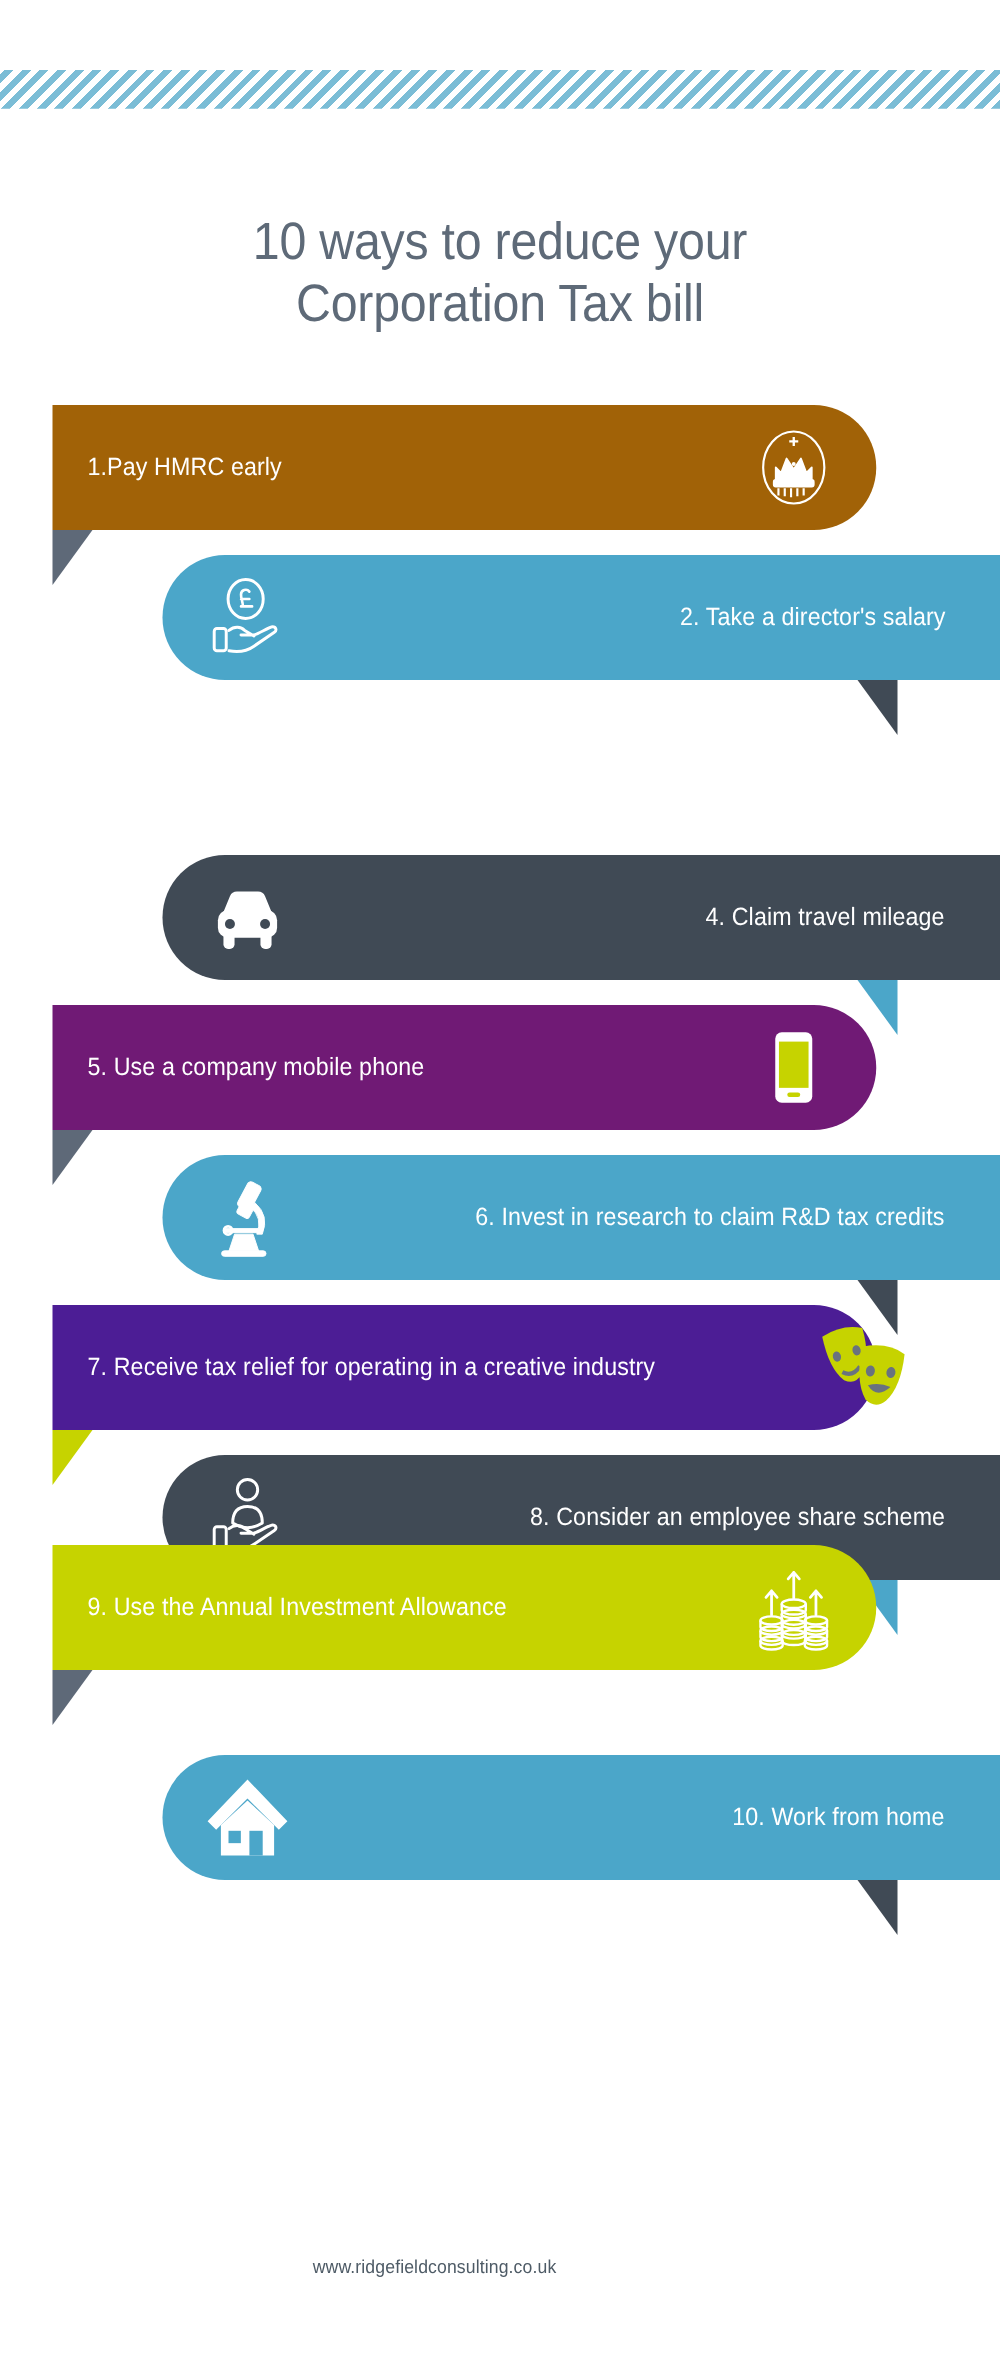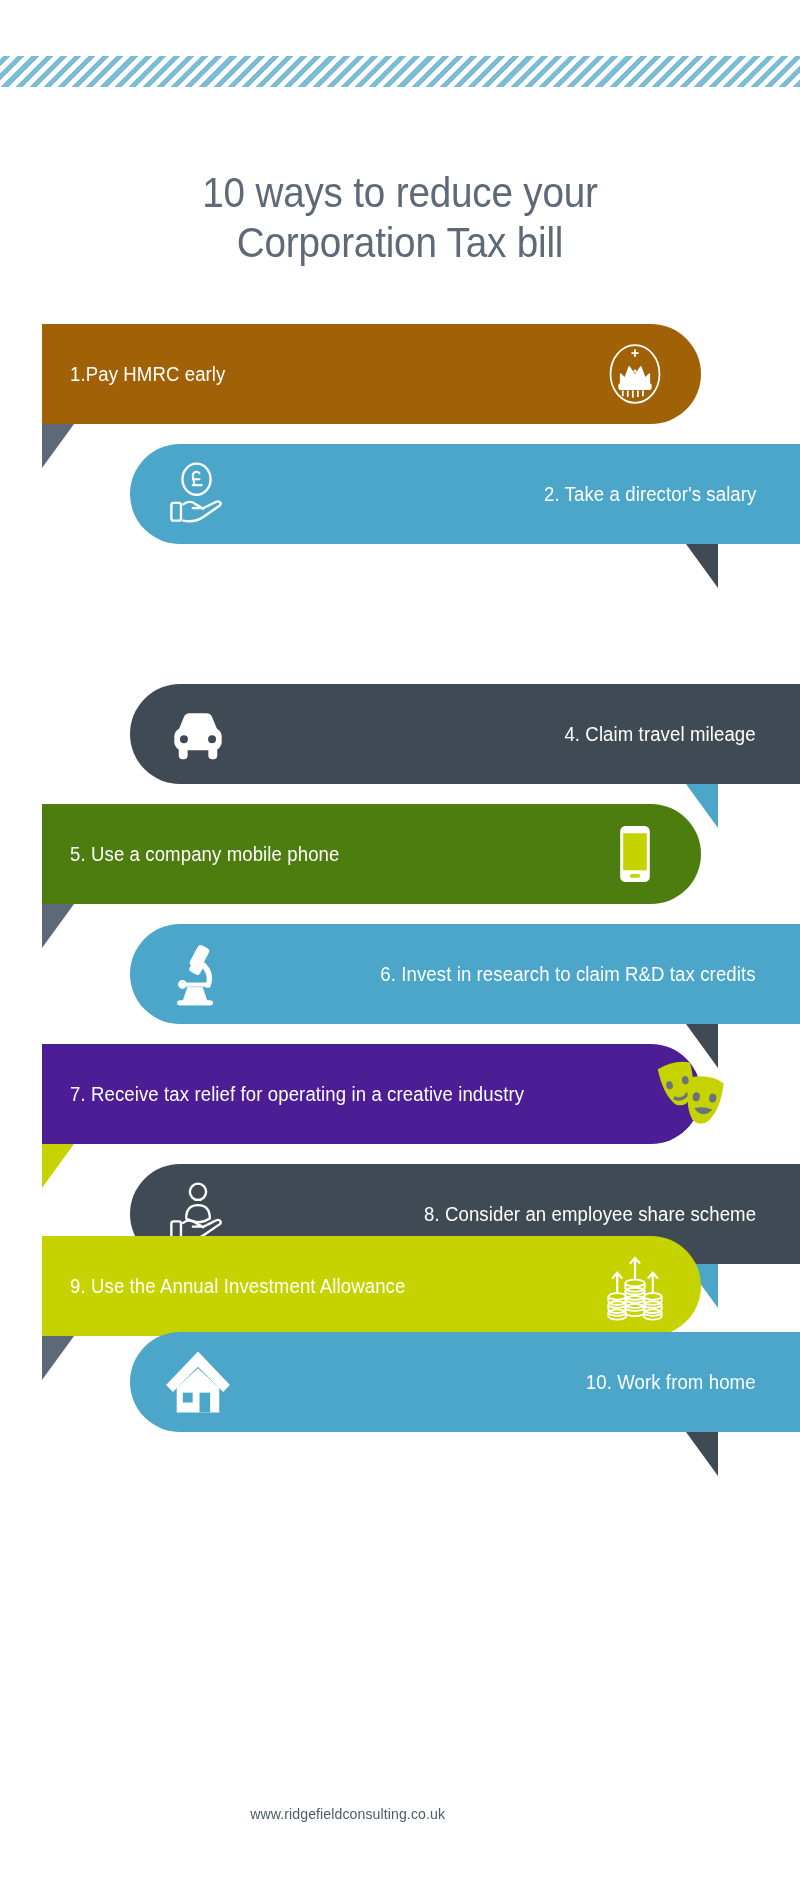--- a/index.html
+++ b/index.html
@@ -214,21 +214,21 @@
       <rect x="24" y="66" width="12" height="18" rx="5"></rect>
       <rect x="64" y="66" width="12" height="18" rx="5"></rect>
       <circle cx="31" cy="57" r="5.4" fill="#404a55"></circle>
       <circle cx="69" cy="57" r="5.4" fill="#404a55"></circle>
     </svg>
         </span>
       </div>
     </div>
     <div class="row left" style="top: 804px;">
       <div class="tail left-tail" style="color: rgb(94, 105, 120);"></div>
-      <div class="bar" style="background: #4d7c0f;">
+      <div class="bar" style="background: #701a75;">
         <span class="bar-label">5. Use a company mobile phone</span>
         <span class="icon-slot" style="color: rgb(255, 255, 255);">
           <svg viewBox="0 0 100 100" width="74" height="74" fill="currentColor">
       <rect x="30" y="12" width="40" height="76" rx="7"></rect>
       <rect x="34" y="22" width="32" height="50" fill="#c6d300"></rect>
       <rect x="43" y="77" width="14" height="5" rx="2.5" fill="#c6d300"></rect>
     </svg>
         </span>
       </div>
     </div>
@@ -311,21 +311,21 @@
               <path d="M62 64 v7 a12 4.4 0 0 0 24 0 v-7"></path>
         <ellipse cx="74" cy="75" rx="12" ry="4.4"></ellipse>
               <path d="M62 75 v7 a12 4.4 0 0 0 24 0 v-7"></path>
         <ellipse cx="74" cy="86" rx="12" ry="4.4"></ellipse>
               <path d="M62 86 v5 a12 4.4 0 0 0 24 0 v-5"></path>
       </g>
     </svg>
         </span>
       </div>
     </div>
-    <div class="row right" style="top: 1332px; text-decoration: underline;">
+    <div class="row right" style="top: 1404px; text-decoration: underline;">
       <div class="tail right-tail" style="color: rgb(64, 74, 85);"></div>
       <div class="bar" style="background: rgb(75, 166, 201);">
         <span class="bar-label">10. Work from home</span>
         <span class="icon-slot" style="color: rgb(255, 255, 255);">
           <svg viewBox="0 0 100 100" width="76" height="76" fill="currentColor">
       <path d="M50 10 L92 54 l-9 9 L50 30 L17 63 l-9-9 Z"></path>
       <path d="M22 58 L50 32 l28 26 v32 H22 Z"></path>
       <rect x="30" y="64" width="13" height="13" fill="#4ba6c9"></rect>
       <rect x="52" y="64" width="14" height="26" fill="#4ba6c9"></rect>
     </svg>

